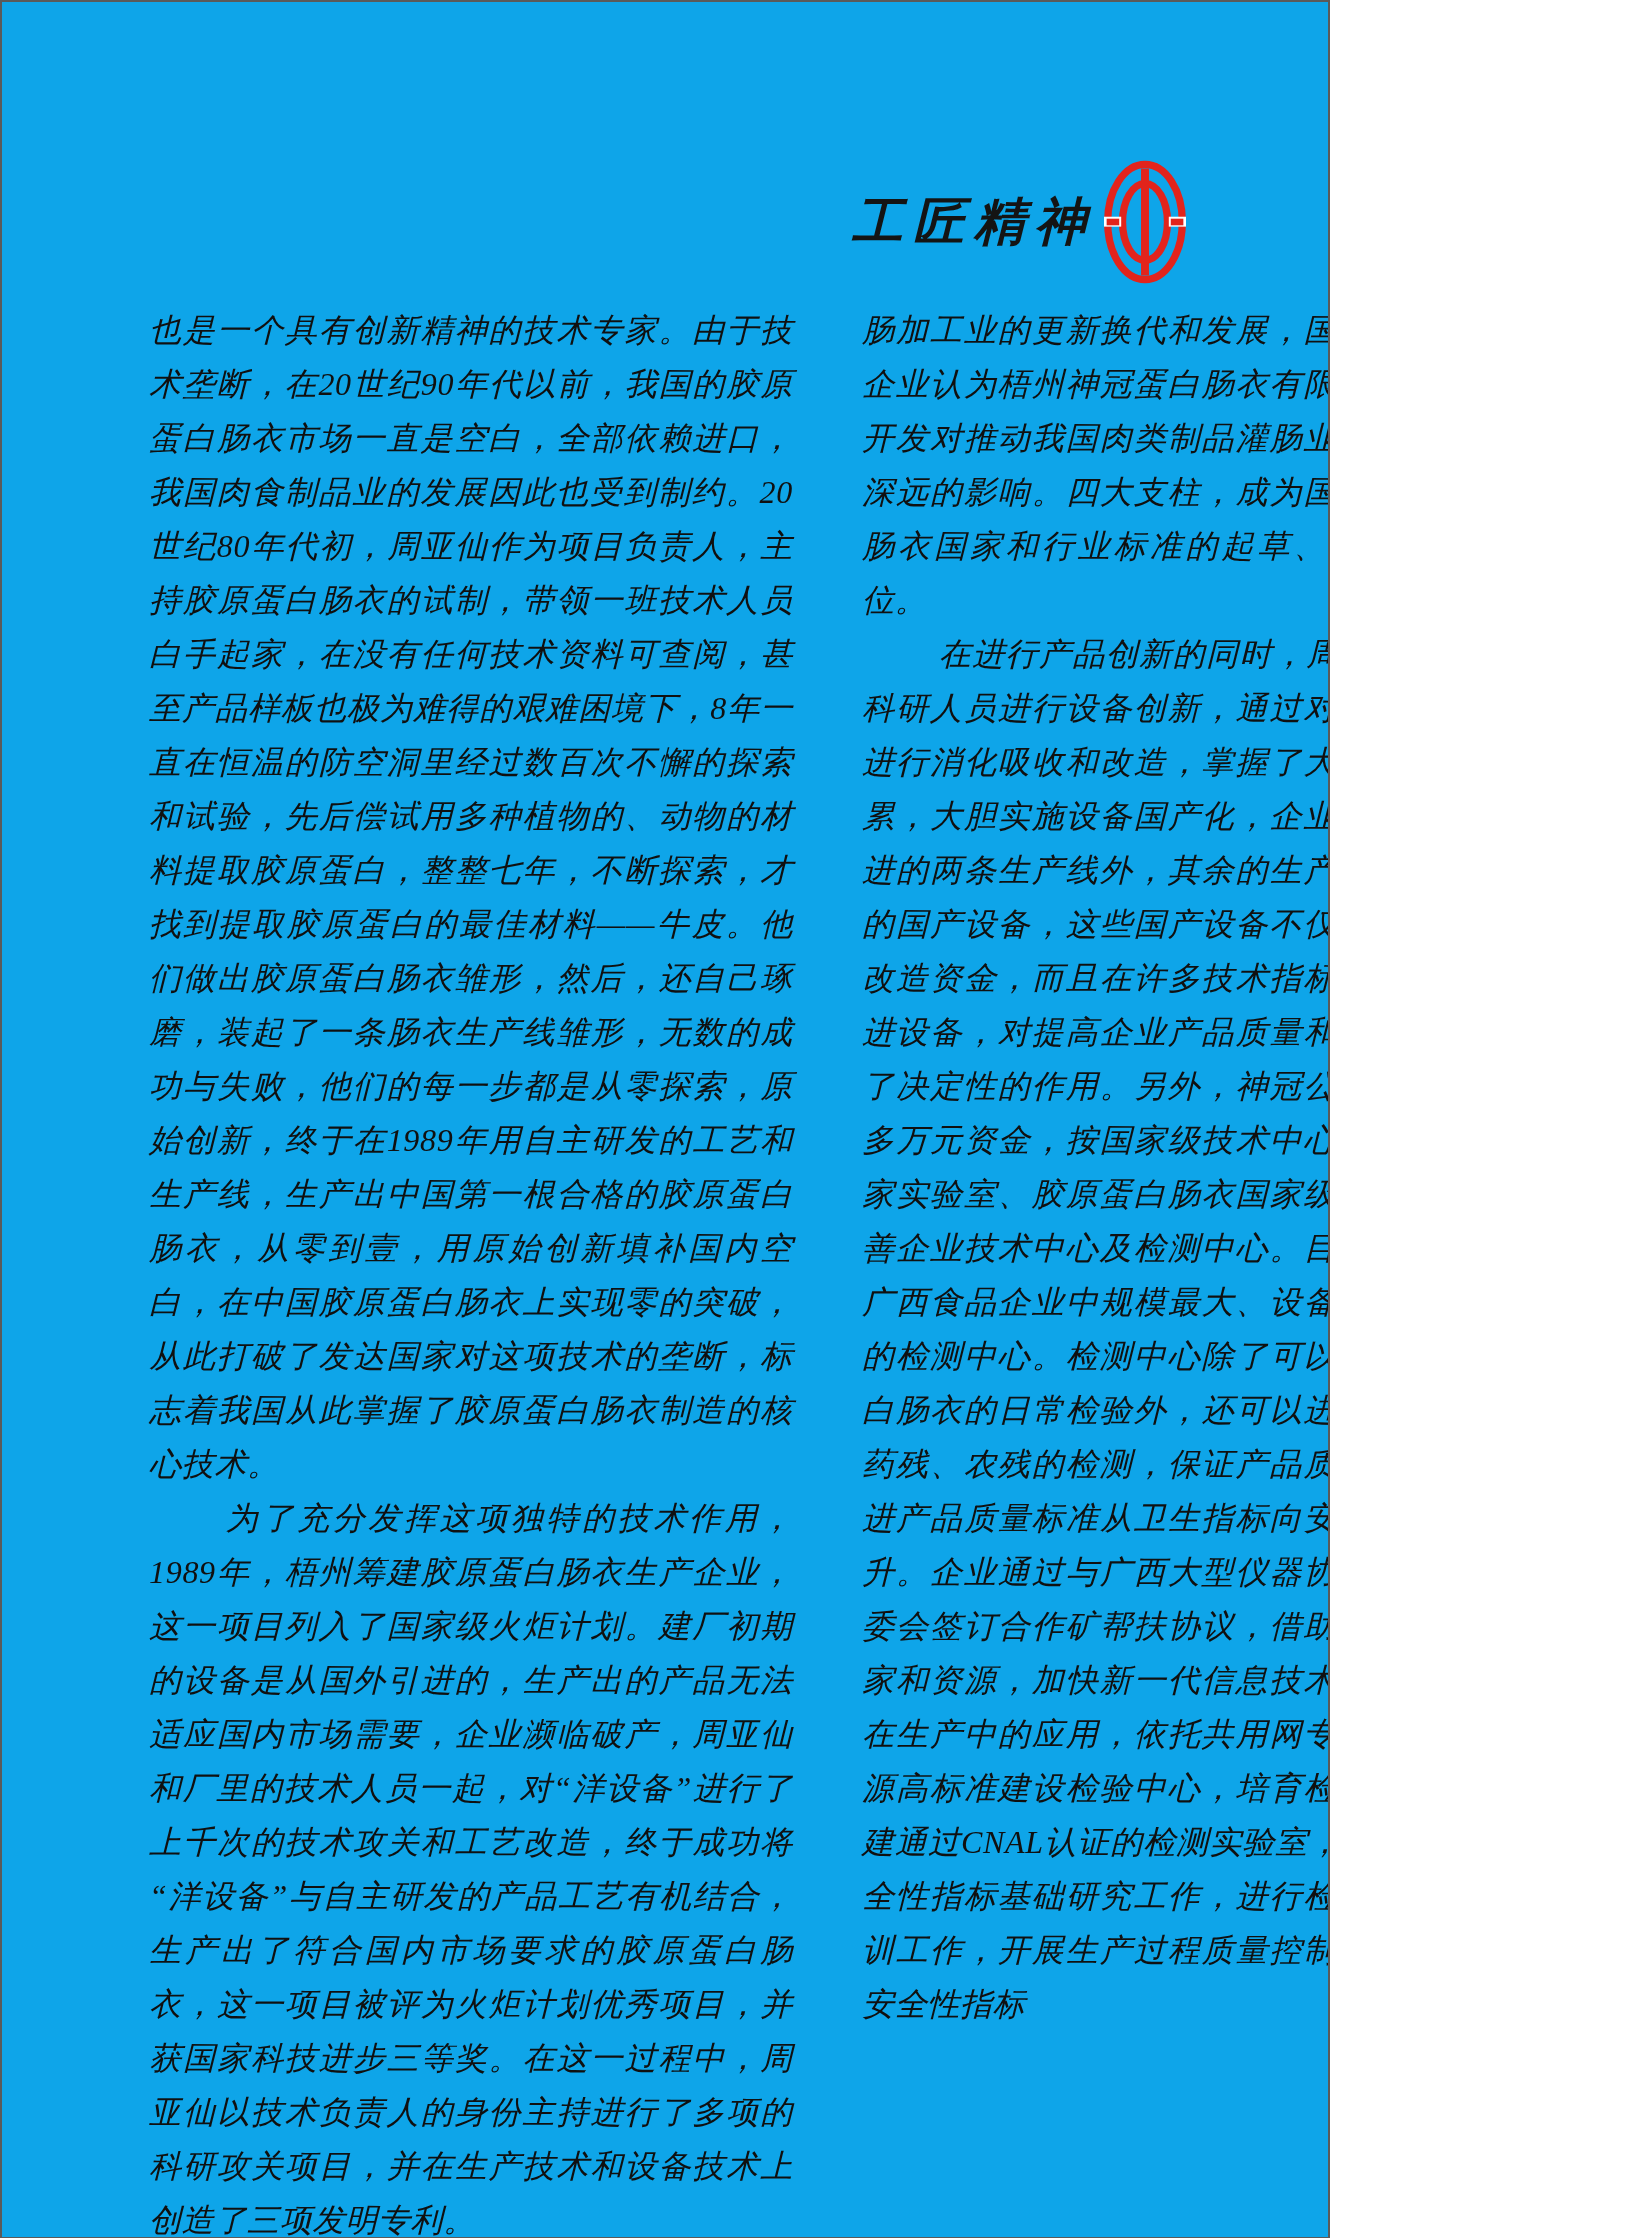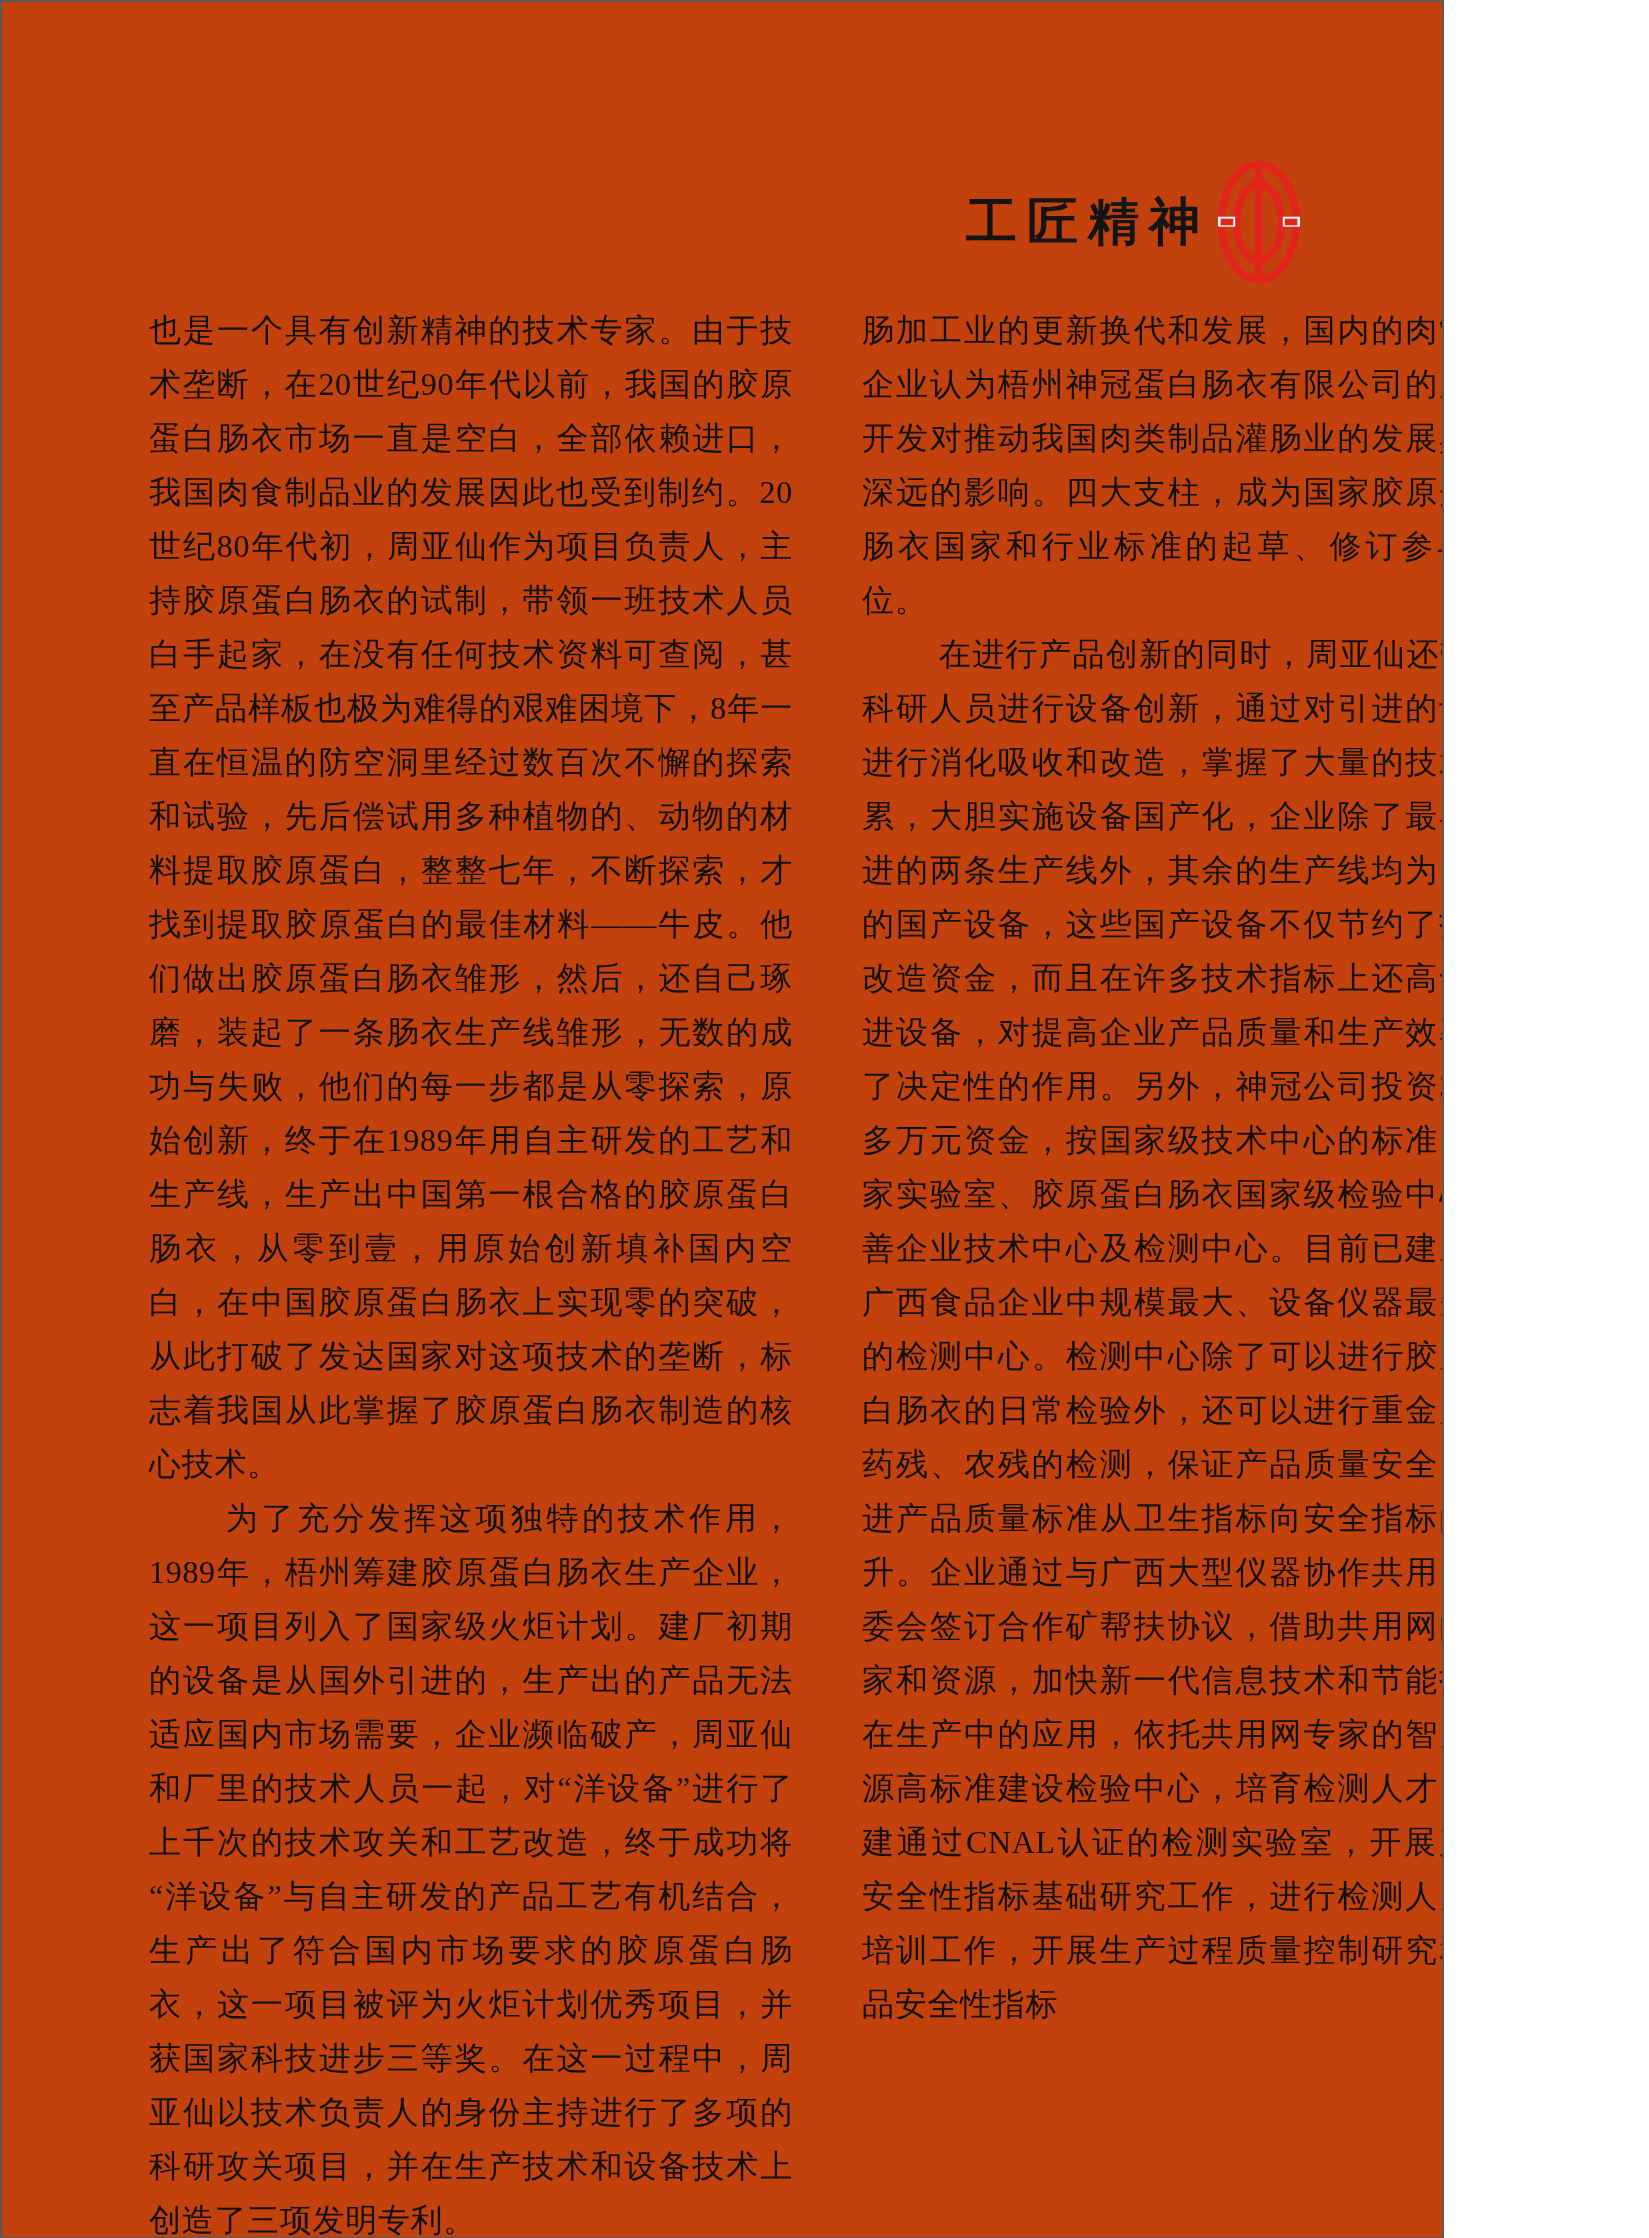--- a/index.html
+++ b/index.html
@@ -1,26 +1,27 @@
 <!DOCTYPE html>
 <html lang="zh" style="font-size:10.6px"><head>
 <meta charset="utf-8">
 <style>
   html, body { margin: 0; padding: 0; background: #ffffff; }
 
   .page {
     position: relative;
-    width: 1444px;
+    width: 1330px;
     height: 2239px;
     box-sizing: border-box;
-    background: #c2410c;
+    background: #0ea5e9;
     border: 2.7px solid #5a5a5a;
     overflow: hidden;
     font-family: "Liberation Serif", "DejaVu Serif", serif;
     color: #111111;
+    font-style: italic;
   }
 
   
   .masthead {
     position: absolute;
     top: 158px;
     right: 142px;
     display: flex;
     align-items: center;
     gap: 8px;

